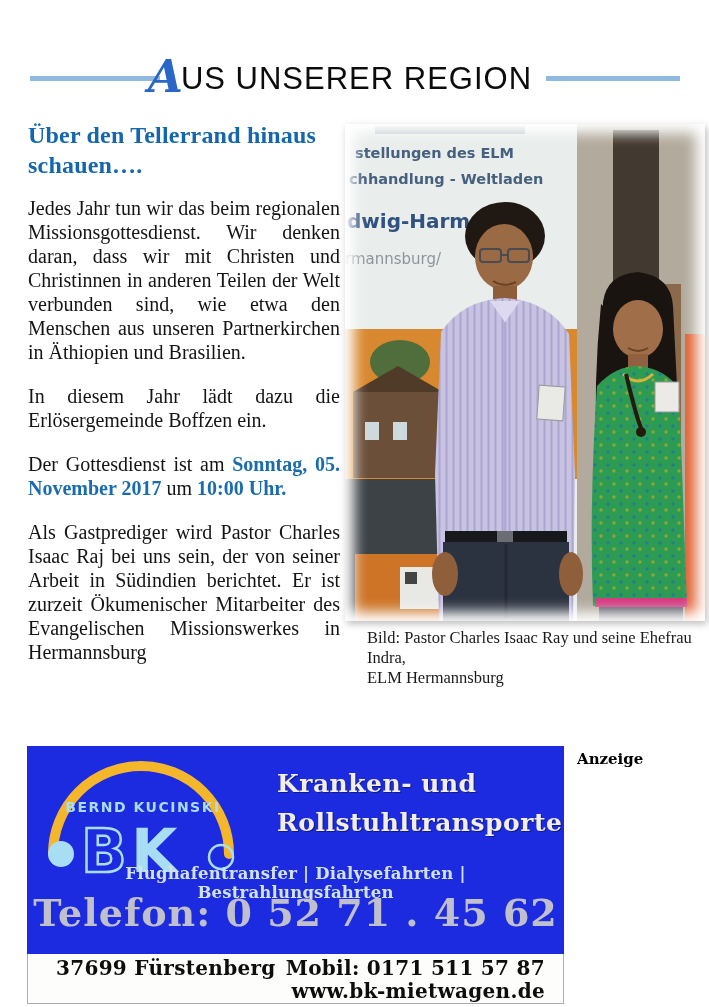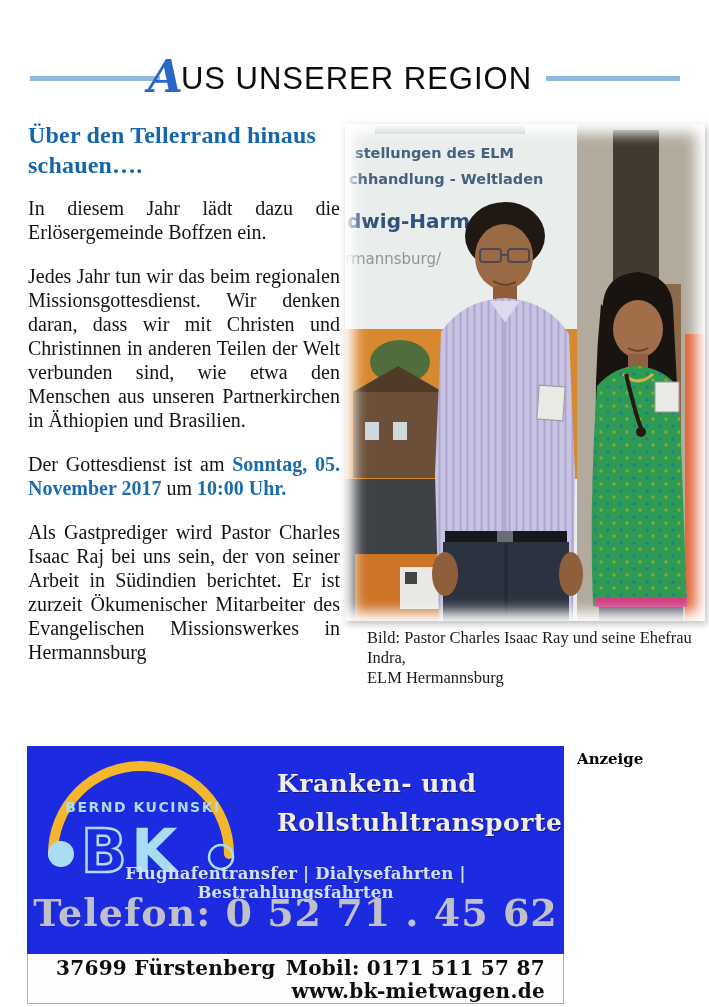--- a/index.html
+++ b/index.html
@@ -56,22 +56,22 @@
 <div class="page">
 
   <div>
     <div class="rule rule-left"></div>
     <div class="title"><span class="initial">A</span><span class="rest">US UNSERER REGION</span></div>
     <div class="rule rule-right"></div>
   </div>
 
   <h2 class="article-heading">Über den Tellerrand hinaus schauen….</h2>
   <div class="body-col">
+    <p>Jedes Jahr tun wir das beim regionalen Missionsgottesdienst. Wir denken daran, dass wir mit Christen und Christinnen in anderen Teilen der Welt verbunden sind, wie etwa den Menschen aus unseren Partnerkirchen in Äthiopien und Brasilien.</p>
     <p>In diesem Jahr lädt dazu die Erlösergemeinde Boffzen ein.</p>
-    <p>Jedes Jahr tun wir das beim regionalen Missionsgottesdienst. Wir denken daran, dass wir mit Christen und Christinnen in anderen Teilen der Welt verbunden sind, wie etwa den Menschen aus unseren Partnerkirchen in Äthiopien und Brasilien.</p>
     <p><span>Der Gottesdienst ist am </span><span class="hl">Sonntag, 05. November 2017</span><span> um </span><span class="hl">10:00 Uhr.</span></p>
     <p>Als Gastprediger wird Pastor Charles Isaac Raj bei uns sein, der von seiner Arbeit in Südindien berichtet. Er ist zurzeit Ökumenischer Mitarbeiter des Evangelischen Missionswerkes in Hermannsburg</p>
   </div>
 
   <div class="photo">
     <svg width="360" height="497" viewBox="0 0 360 497">
       <defs>
         <pattern id="stripes" width="7" height="7" patternUnits="userSpaceOnUse">
           <rect width="7" height="7" fill="#c8c3e2"></rect>
           <path d="M3.5 0 V7" stroke="#aca5cf" stroke-width="2"></path>

